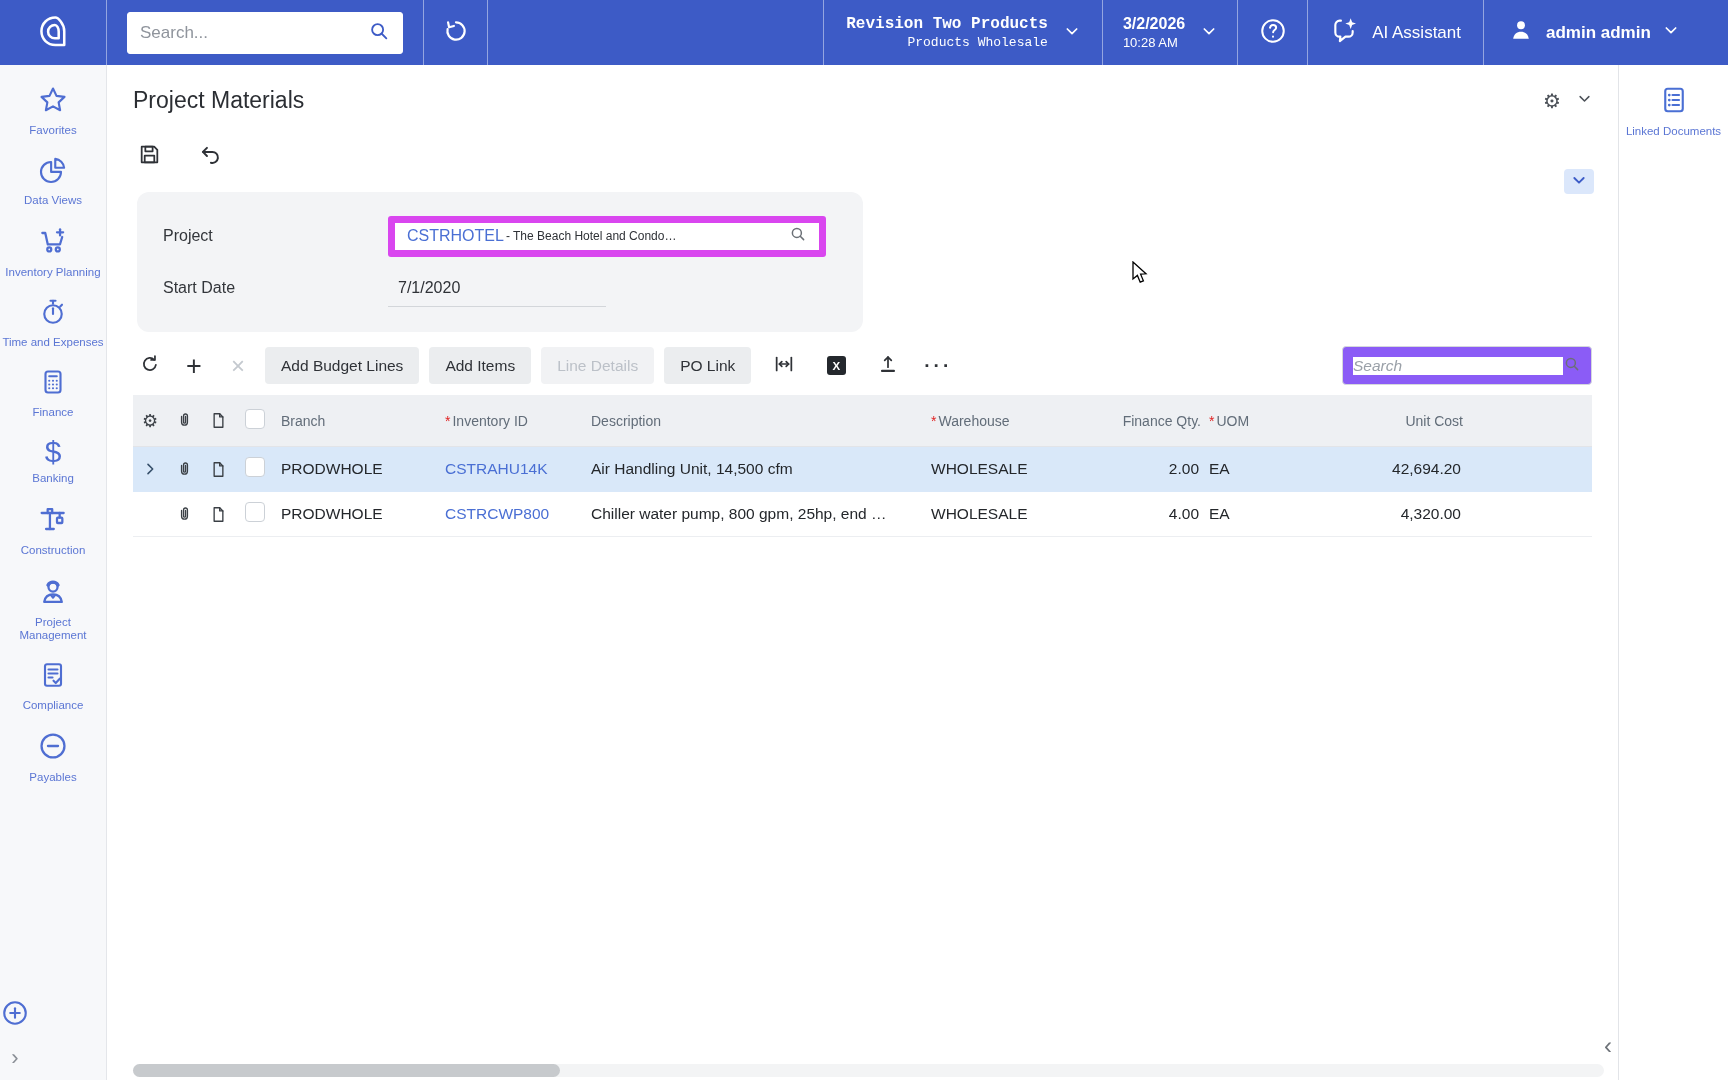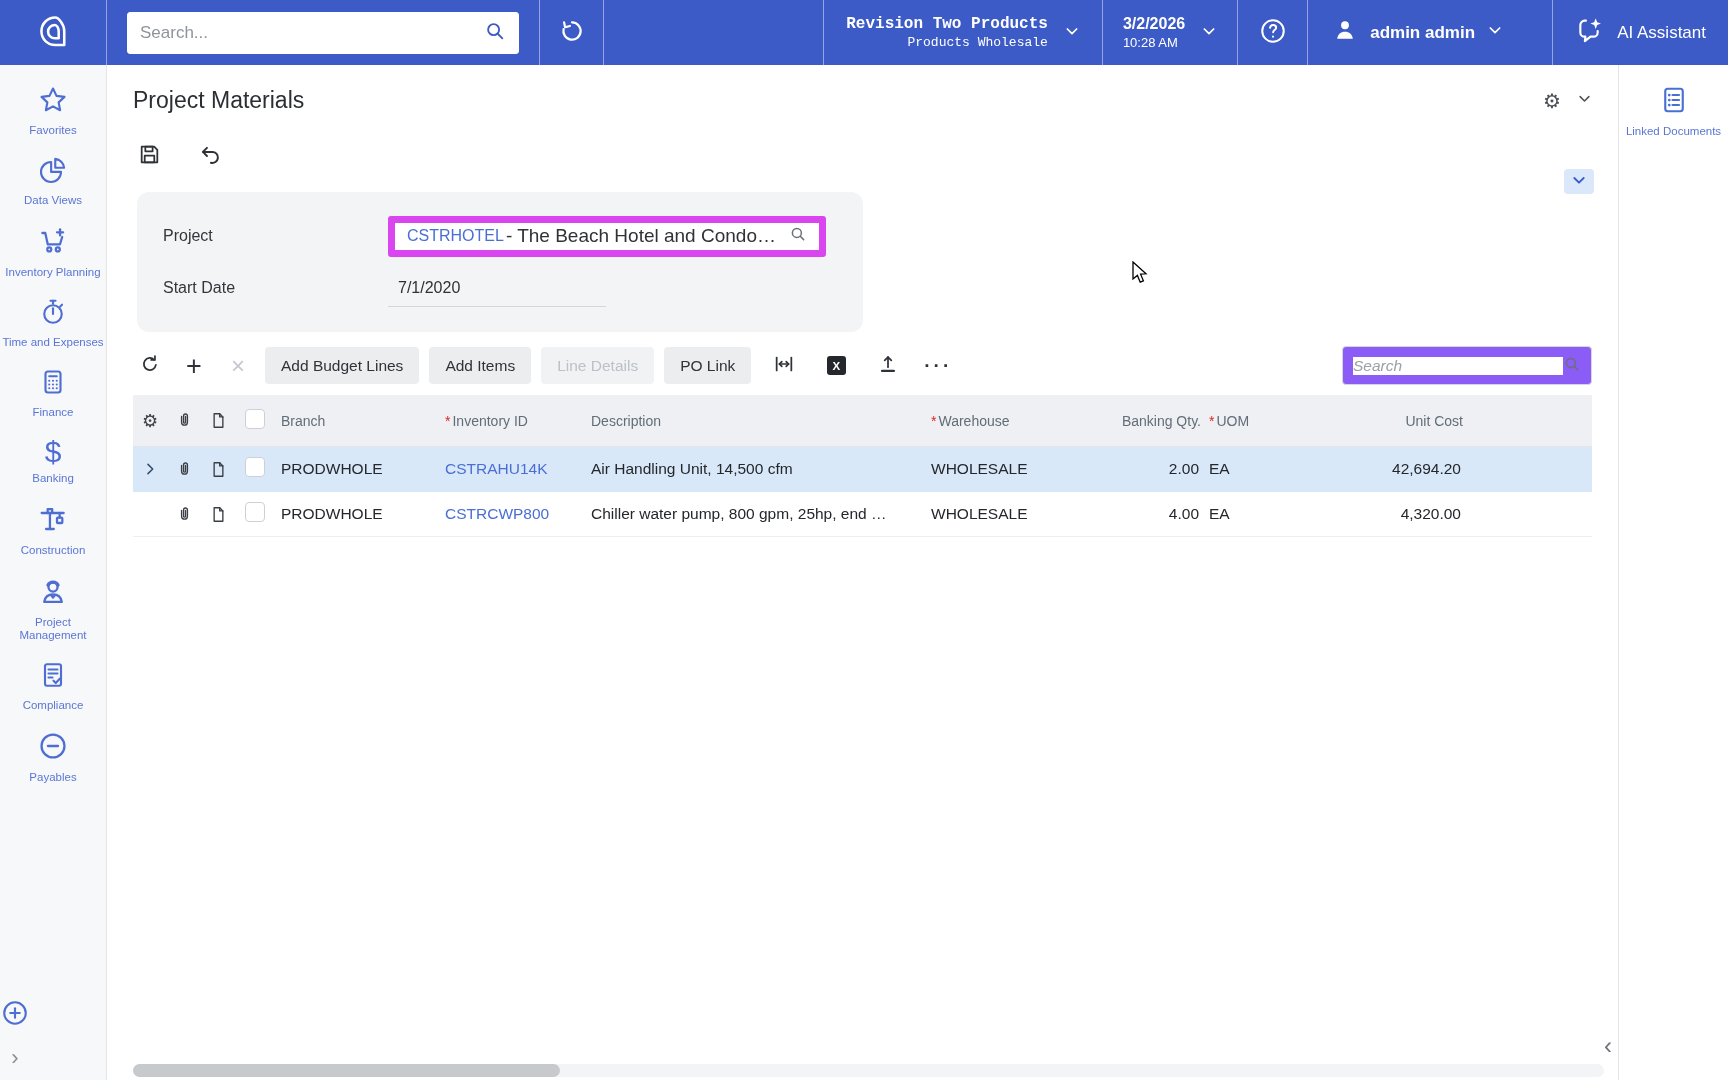--- a/index.html
+++ b/index.html
@@ -4,21 +4,21 @@
 <style>
   * { margin:0; padding:0; box-sizing:border-box; }
   html,body { width:1728px; height:1080px; overflow:hidden; font-family:"Liberation Sans", sans-serif; background:#fff; }
 
   
   .topbar { height:65px; background:#3d5bc6; display:flex; align-items:stretch; color:#fff; }
   .tb-sect { display:flex; align-items:center; }
   .tb-div { border-left:1px solid rgba(255,255,255,.45); }
   .logo-cell { width:107px; justify-content:center; border-right:1px solid rgba(255,255,255,.45); }
   .search-cell { padding:0 20px; }
-  .tb-search { width:392px; height:42px; background:#fff; border-radius:3px; display:flex; align-items:center; padding:0 12px; border:1px solid #fff; }
+  .tb-search { width:276px; height:42px; background:#fff; border-radius:3px; display:flex; align-items:center; padding:0 12px; border:1px solid #fff; }
   .tb-search input { flex:1; border:none; outline:none; font-size:17px; color:#333; font-family:"Liberation Sans",sans-serif; }
   .tb-search input::placeholder { color:#8f949c; }
   .timer-cell { width:64px; justify-content:center; }
   .tb-spacer { flex:1; }
   .company-cell { padding:0 22px; gap:16px; }
   .company-text { text-align:right;font-family:Liberation Mono, monospace; }
   .company-text .l1 { font-size:16px; font-weight:600; }
   .company-text .l2 { font-size:13px; margin-top:2px; }
   .datetime-cell { padding:0 20px; gap:16px; }
   .dt-text .l1 { font-size:16px; font-weight:600; }
@@ -52,21 +52,21 @@
 
   .action-row { display:flex; align-items:center; gap:36px; padding:28px 0 0 30px; }
   .icon-btn { background:none; border:none; cursor:pointer; color:#2f3237; display:flex; align-items:center; }
   .expand-btn { position:absolute; top:104px; right:24px; width:30px; height:25px; background:#dbe7fb; border:none; border-radius:4px; display:flex; align-items:center; justify-content:center; cursor:pointer; }
 
   .form-card { margin:22px 0 0 30px; width:726px; background:#f3f4f6; border-radius:12px; padding:22px 26px; }
   .form-row { display:flex; align-items:center; min-height:44px; }
   .form-label { width:225px; font-size:16px; color:#33363b; }
   .value-box { width:438px; height:41px; background:#fff; border:7px solid #d946ef; border-radius:3px; display:flex; align-items:center; padding:0 12px; gap:2px; }
   .value-box .vlink { color:#4a6fd4; font-size:16px; white-space:nowrap; cursor:pointer; }
-  .value-box .vrest { color:#2f3237; font-size:19px; white-space:nowrap; overflow:hidden; text-overflow:ellipsis; flex:1; }
+  .value-box .vrest { color:#2f3237; font-size:12px; white-space:nowrap; overflow:hidden; text-overflow:ellipsis; flex:1; }
   .date-value { width:218px; font-size:16px; color:#2f3237; border-bottom:1px solid #d3d6da; padding:9px 10px; }
 
   .tab-row { margin:30px 26px 0 26px; border-bottom:1px solid #e6e8ea; }
   .tab { display:inline-block; padding:4px 2px 10px 4px; font-size:15.5px; letter-spacing:.3px; color:#3d5cc7; border-bottom:3px solid #3d5cc7; cursor:pointer; font-weight:500; }
 
   .grid-toolbar { display:flex; align-items:center; gap:10px; margin:14px 26px 10px 26px; }
   .gt-icon { background:none; border:none; cursor:pointer; display:flex; align-items:center; justify-content:center; width:34px; height:36px; color:#2f3237; }
   .gt-plus { font-size:27px; font-weight:400; color:#2f3237; line-height:20px; }
   .gt-x { font-size:24px; color:#c4c9cf; line-height:20px; }
   .gt-btn { height:37px; padding:0 16px; background:#ebedef; border:none; border-radius:4px; font-size:15.5px; color:#2f3237; cursor:pointer; font-family:"Liberation Sans",sans-serif; }
@@ -162,43 +162,43 @@
   <div class="tb-sect tb-div help-cell">
     <span>
       <svg width="30" height="30" viewBox="0 0 24 24" class="str" style="stroke-width:1.6">
         <circle cx="12" cy="12" r="8.6"></circle>
         <path d="M9.6 9.4c.2-1.4 1.2-2.2 2.5-2.2 1.4 0 2.4.9 2.4 2.2 0 1.8-2.4 1.9-2.4 3.6"></path>
         <line x1="12" y1="16.3" x2="12" y2="16.5"></line>
       </svg>
     </span>
   </div>
 
+  <div class="tb-sect tb-div ai-cell">
+    <span>
+      <svg width="32" height="32" viewBox="0 0 24 24" class="str" style="stroke-width:1.6">
+        <path d="M8.2 5h-1A3.2 3.2 0 0 0 4 8.2v5.6A3.2 3.2 0 0 0 7.2 17h.6l-.4 3.4L11.6 17h2.2a3.2 3.2 0 0 0 3.2-3.2v-1"></path>
+        <path d="M15.5 3.2l1.1 2.9 2.9 1.1-2.9 1.1-1.1 2.9-1.1-2.9-2.9-1.1 2.9-1.1z" fill="currentColor" stroke="none"></path>
+      </svg>
+    </span>
+    <span>AI Assistant</span>
+  </div>
+
   <div class="tb-sect tb-div user-cell">
     <span>
       <svg width="26" height="26" viewBox="0 0 24 24">
         <circle cx="12" cy="7.6" r="3.6" fill="#fff"></circle>
         <path d="M4.8 20c.6-4.2 3.3-6.4 7.2-6.4s6.6 2.2 7.2 6.4z" fill="#fff"></path>
       </svg>
     </span>
     <span class="uname">admin admin</span>
     <span>
       <svg width="16" height="16" viewBox="0 0 24 24" class="str" style="stroke-width:2.6">
           <polyline points="5 9 12 16 19 9"></polyline>
         </svg>
     </span>
-  </div>
-
-  <div class="tb-sect tb-div ai-cell">
-    <span>
-      <svg width="32" height="32" viewBox="0 0 24 24" class="str" style="stroke-width:1.6">
-        <path d="M8.2 5h-1A3.2 3.2 0 0 0 4 8.2v5.6A3.2 3.2 0 0 0 7.2 17h.6l-.4 3.4L11.6 17h2.2a3.2 3.2 0 0 0 3.2-3.2v-1"></path>
-        <path d="M15.5 3.2l1.1 2.9 2.9 1.1-2.9 1.1-1.1 2.9-1.1-2.9-2.9-1.1 2.9-1.1z" fill="currentColor" stroke="none"></path>
-      </svg>
-    </span>
-    <span>AI Assistant</span>
   </div>
 </header>
 
 <div class="shell">
 
   <nav class="sidebar">
     <div class="sb-item">
       <span>
         <svg width="30" height="30" viewBox="0 0 24 24" class="str">
             <path d="M12 2.8l2.8 5.9 6.4.8-4.7 4.4 1.2 6.3L12 17.1l-5.7 3.1 1.2-6.3-4.7-4.4 6.4-.8z"></path>
@@ -452,21 +452,21 @@
           <svg width="19" height="19" viewBox="0 0 24 24" class="str">
               <path d="M6.5 3.5h7l4 4v13h-11z"></path>
               <polyline points="13.5 3.5 13.5 7.5 17.5 7.5"></polyline>
             </svg>
         </div>
         <div><span class="chk" style="display:inline-block"></span></div>
         <div class="hcell"><span>Branch</span></div>
         <div class="hcell"><span class="req">*</span><span>Inventory ID</span></div>
         <div class="hcell"><span>Description</span></div>
         <div class="hcell"><span class="req">*</span><span>Warehouse</span></div>
-        <div class="hcell num"><span>Banking Qty.</span></div>
+        <div class="hcell num"><span>Finance Qty.</span></div>
         <div class="hcell"><span class="req">*</span><span>UOM</span></div>
         <div class="hcell num"><span>Unit Cost</span></div>
         <div></div>
       </div>
 
       <div class="g-row g-data selected">
         <div class="icon-cell expand-chev">
           <svg width="16" height="16" viewBox="0 0 24 24" class="str" style="stroke-width:2.4">
               <polyline points="9 5 16 12 9 19"></polyline>
             </svg>

